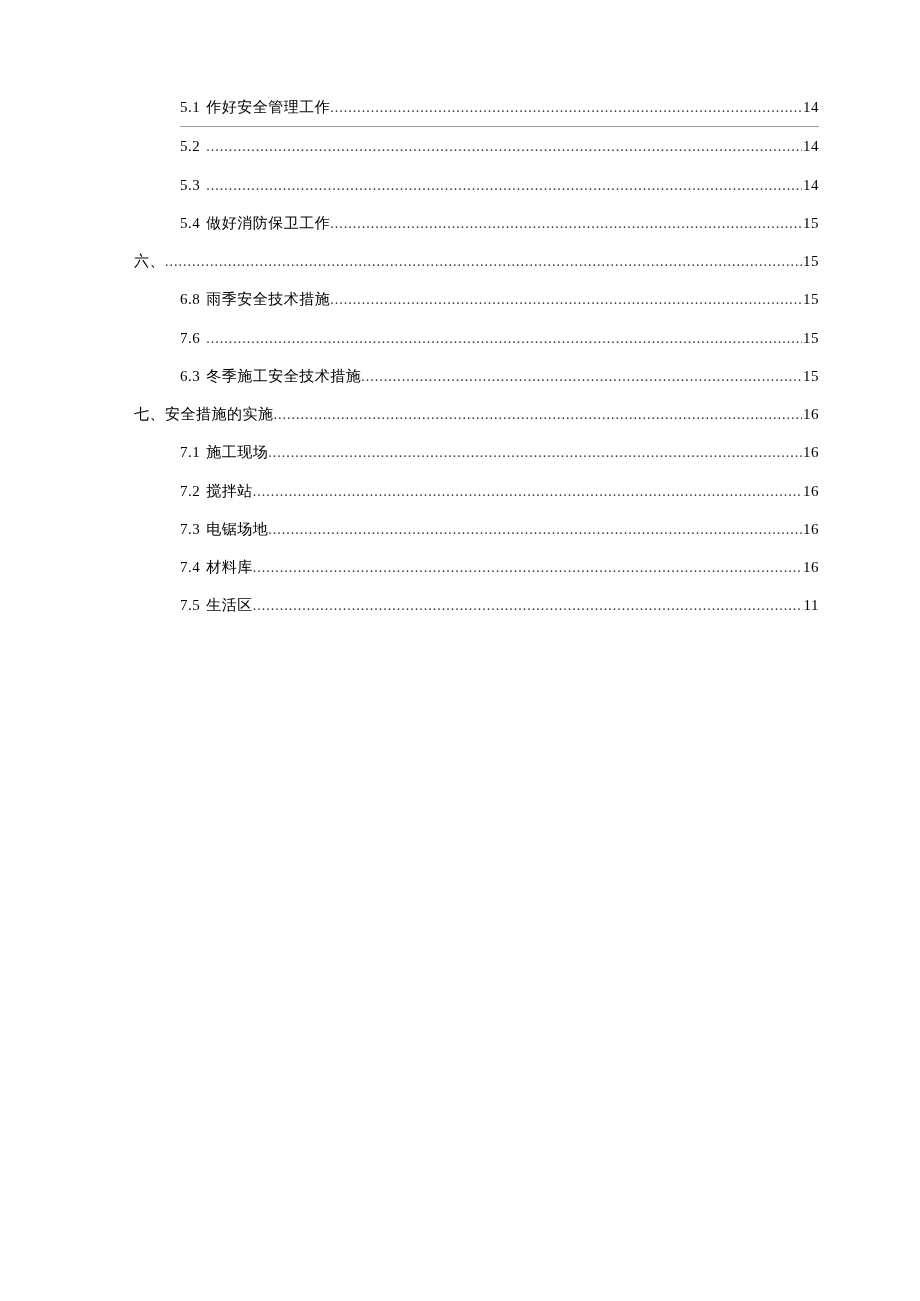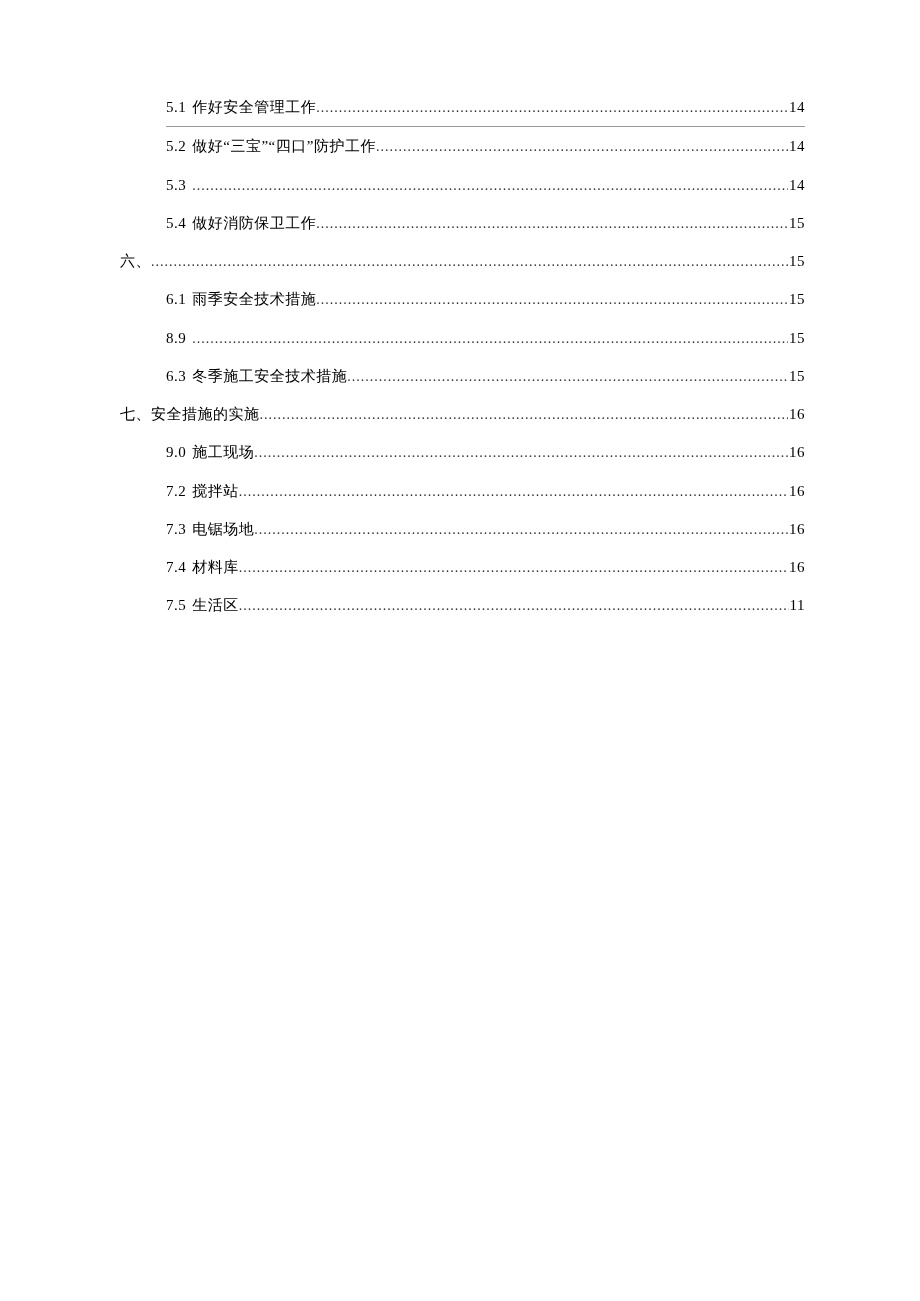--- a/index.html
+++ b/index.html
@@ -13,20 +13,21 @@
       background: #ffffff;
       font-family: "SimSun", "宋体", serif;
       font-size: 15px;
       color: #000000;
       padding-top: 88px;
       padding-left: 120px;
       padding-right: 115px;
     }
     .toc-container {
       width: 100%;
+      margin-left: 14px;
     }
     .toc-entry {
       display: flex;
       align-items: baseline;
       line-height: 2.55;
       letter-spacing: 0.5px;
     }
     .toc-entry.level-1 {
       margin-left: 0;
     }
@@ -67,21 +68,20 @@
     <div class="toc-entry level-2 underlined">
       <span class="toc-number">5.1</span>
       <span class="spacer"></span>
       <span class="toc-title">作好安全管理工作</span>
       <span class="toc-dots">........................................................................................................................................................................................................</span>
       <span class="toc-page">14</span>
     </div>
     <div class="toc-entry level-2">
       <span class="toc-number">5.2</span>
       <span class="spacer"></span>
-      <span class="toc-title">做好“三宝”“四口”防护工作</span>
       <span class="toc-dots">........................................................................................................................................................................................................</span>
       <span class="toc-page">14</span>
     </div>
     <div class="toc-entry level-2">
       <span class="toc-number">5.3</span>
       <span class="spacer"></span>
       <span class="toc-dots">........................................................................................................................................................................................................</span>
       <span class="toc-page">14</span>
     </div>
     <div class="toc-entry level-2">
@@ -90,47 +90,47 @@
       <span class="toc-title">做好消防保卫工作</span>
       <span class="toc-dots">........................................................................................................................................................................................................</span>
       <span class="toc-page">15</span>
     </div>
     <div class="toc-entry level-1">
       <span class="toc-number">六、</span>
       <span class="toc-dots">........................................................................................................................................................................................................</span>
       <span class="toc-page">15</span>
     </div>
     <div class="toc-entry level-2">
-      <span class="toc-number">6.1</span>
+      <span class="toc-number">6.8</span>
       <span class="spacer"></span>
       <span class="toc-title">雨季安全技术措施</span>
       <span class="toc-dots">........................................................................................................................................................................................................</span>
       <span class="toc-page">15</span>
     </div>
     <div class="toc-entry level-2">
-      <span class="toc-number">8.9</span>
+      <span class="toc-number">7.6</span>
       <span class="spacer"></span>
       <span class="toc-dots">........................................................................................................................................................................................................</span>
       <span class="toc-page">15</span>
     </div>
     <div class="toc-entry level-2">
       <span class="toc-number">6.3</span>
       <span class="spacer"></span>
       <span class="toc-title">冬季施工安全技术措施</span>
       <span class="toc-dots">........................................................................................................................................................................................................</span>
       <span class="toc-page">15</span>
     </div>
     <div class="toc-entry level-1">
       <span class="toc-number">七、</span>
       <span class="toc-title">安全措施的实施</span>
       <span class="toc-dots">........................................................................................................................................................................................................</span>
       <span class="toc-page">16</span>
     </div>
     <div class="toc-entry level-2">
-      <span class="toc-number">9.0</span>
+      <span class="toc-number">7.1</span>
       <span class="spacer"></span>
       <span class="toc-title">施工现场</span>
       <span class="toc-dots">........................................................................................................................................................................................................</span>
       <span class="toc-page">16</span>
     </div>
     <div class="toc-entry level-2">
       <span class="toc-number">7.2</span>
       <span class="spacer"></span>
       <span class="toc-title">搅拌站</span>
       <span class="toc-dots">........................................................................................................................................................................................................</span>

